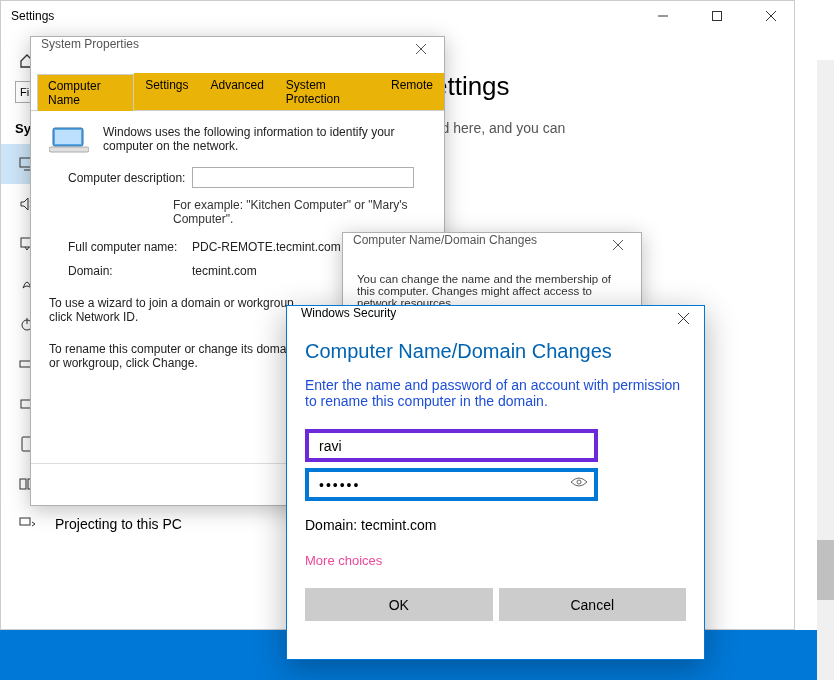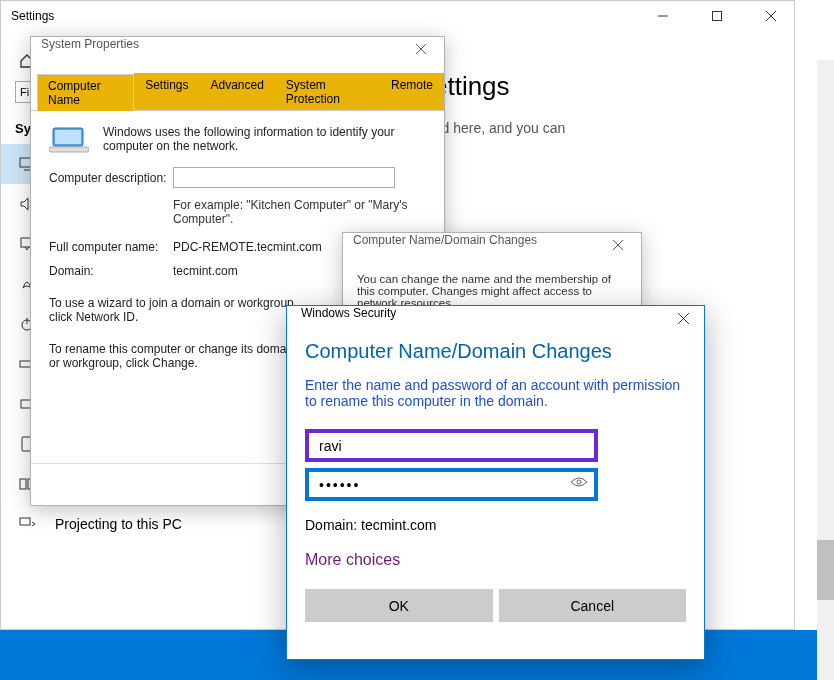--- a/index.html
+++ b/index.html
@@ -22,21 +22,21 @@
 .dlg-titlebar .title { flex: 1; }
 .dlg-close { width: 30px; height: 24px; display: flex; align-items: center; justify-content: center; font-size: 15px; color: #555; }
 .tabs { display: flex; border-bottom: 1px solid #ccc; padding-left: 6px; font-size: 12px; margin-top: 6px; }
 .tab { padding: 4px 10px; border: 1px solid transparent; border-bottom: none; background: #eab308; }
 .tab.active { border-color: #ccc; position: relative; top: 1px; }
 .sysprops-body { padding: 14px 18px; font-size: 12px; color: #222; }
 .info-row { display: flex; align-items: flex-start; gap: 14px; margin-bottom: 12px; }
 .pc-icon { width: 40px; height: 30px; }
 .pc-icon svg { width: 40px; height: 30px; }
 .field-row { display: flex; align-items: center; margin-bottom: 10px; }
-.field-label { width: 124px; }
+.field-label { width: 124px; margin-left: 19px; }
 .desc-input { border: 1px solid #adadad; width: 222px; height: 21px; padding: 1px 4px; font-size: 12px; }
 .example { margin-left: 124px; color: #333; margin-bottom: 14px; max-width: 240px; }
 .static-row { display: flex; margin-bottom: 10px; }
 .wizard-row { display: flex; align-items: flex-start; justify-content: space-between; margin: 18px 0 8px; gap: 26px; }
 .wizard-text { max-width: 260px; }
 .btn-small { border: 1px solid #adadad; background: #e1e1e1; font-size: 12px; height: 23px; padding: 0 10px; }
 .dlg-footer { position: absolute; bottom: 6px; left: 0; right: 0; height: 36px; display: flex; align-items: center; justify-content: flex-end; padding: 0 12px; gap: 6px; border-top: 1px solid #ddd; }
 .btn-std { border: 1px solid #adadad; background: #e1e1e1; font-size: 12px; width: 75px; height: 23px; }
 .domainchanges { position: absolute; left: 342px; top: 232px; width: 300px; height: 80px; background: #fff; border: 1px solid #b0b0b0; box-shadow: 0 4px 20px rgba(0,0,0,0.25); overflow: hidden; }
 .dc-body { padding: 10px 14px; font-size: 11.5px; color: #333; }
@@ -44,21 +44,21 @@
 .ws-titlebar { height: 28px; display: flex; padding: 0 6px 0 14px; font-size: 12px; }
 .ws-titlebar .title { flex: 1; }
 .ws-body { padding: 6px 18px 14px; }
 .ws-h { font-size: 20px; color: #0063b1; margin: 0 0 14px 0; font-weight: 400; }
 .ws-p { font-size: 14px; margin: 0 0 20px 0; color: #1d4ed8; }
 .ws-input { display: block; width: 293px; border: 4px solid #6d28d9; height: 33px; padding: 0 10px; font-size: 14px; margin-bottom: 6px; background: #fff; }
 .ws-input.focused { border-color: #0078d7; }
 .ws-password { position: relative; width: 293px; }
 .ws-eye { position: absolute; right: 10px; top: 8px; color: #666; font-size: 16px; }
 .ws-domain { font-size: 14px; margin: 16px 0 18px; }
-.ws-link { color: #701a75; font-size: 16px; margin-bottom: 20px; display: inline-block; }
+.ws-link { color: #ec4899; font-size: 13px; margin-bottom: 20px; display: inline-block; }
 .ws-buttons { display: flex; gap: 6px; }
 .ws-btn { flex: 1; height: 33px; background: #cccccc; border: none; font-size: 14px; }
 .scroll-edge { position: absolute; right: 0; top: 60px; bottom: 0; width: 17px; background: #f0f0f0; }
 .scroll-edge .bar { position: absolute; top: 480px; width: 17px; height: 60px; background: #c0c0c0; }
 .blue-bar { position: absolute; left: 0; bottom: 0; width: 834px; height: 50px; background: #0078d7; }
 svg { display: block; }
 </style>
 </head>
 <body>
 

